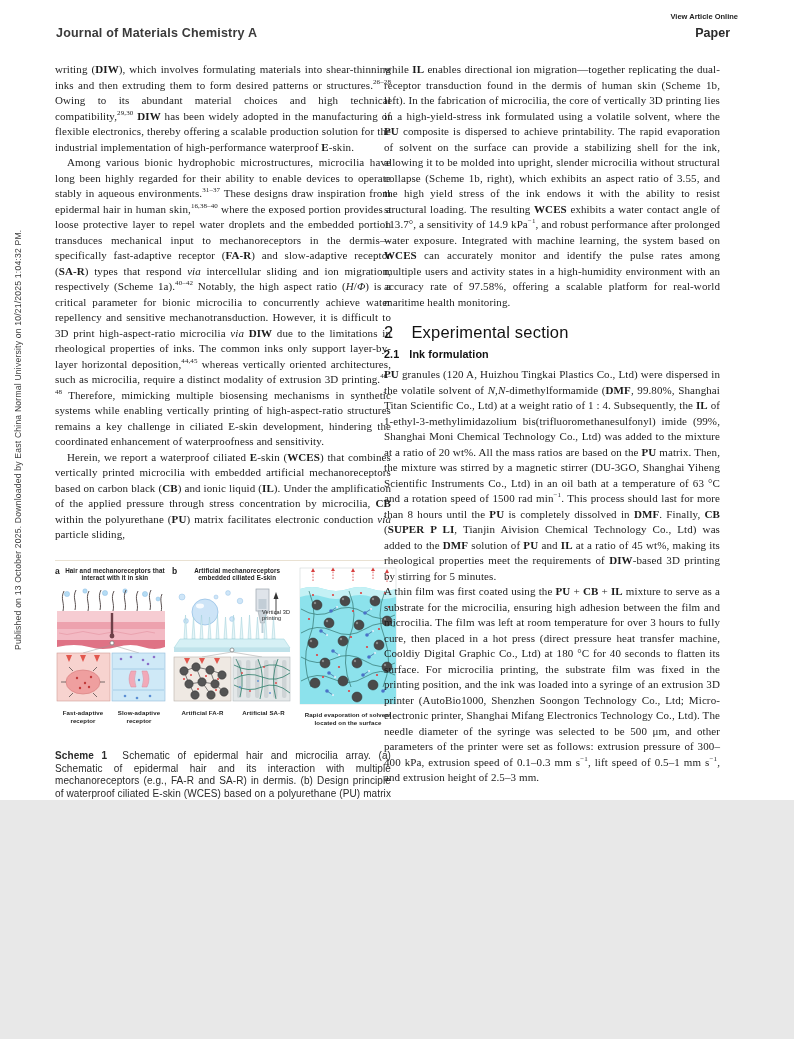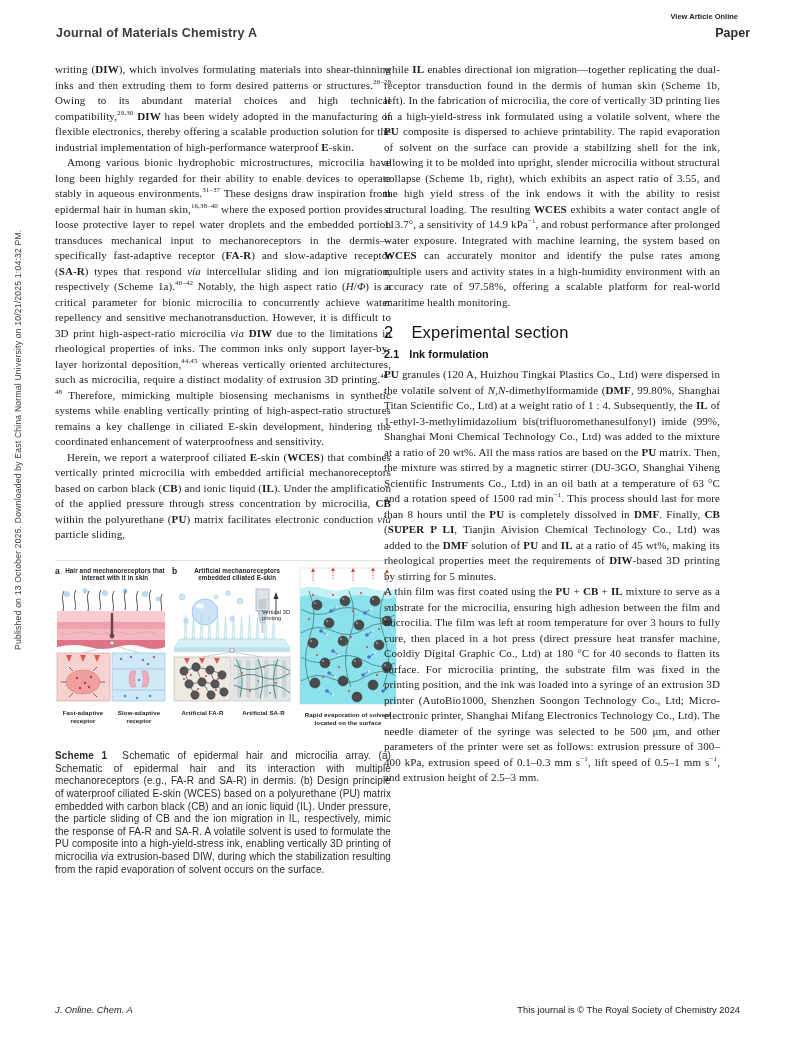--- a/index.html
+++ b/index.html
@@ -1,17 +1,17 @@
 <!DOCTYPE html>
 <html><head>
 <meta charset="utf-8">
 <style>
   html,body { margin:0; padding:0; background:#e8e8e8; }
   .page {
-    position:relative; width:794px; height:1039px; margin:0 auto;
+    position:relative; width:794px; height:800px; margin:0 auto;
     background:#ffffff; overflow:hidden;
     font-family:"Liberation Serif", serif; color:#1c1c1c;
   }
   
   .sidebar-rot {
     position:absolute; left:13px; top:650px;
     transform:rotate(-90deg); transform-origin:0 0;
     font-family:"Liberation Sans", sans-serif; font-size:8.6px; color:#3c3c3c;
     white-space:nowrap; letter-spacing:.2px;
   }
@@ -20,21 +20,21 @@
     position:absolute; right:56px; top:12px;
     font-family:"Liberation Sans", sans-serif; font-size:7.5px; font-weight:bold; color:#222;
   }
   .hdr-journal {
     position:absolute; left:56px; top:26px;
     font-family:"Liberation Sans", sans-serif; font-size:12.5px; font-weight:bold; color:#3a3a3a;
     letter-spacing:.2px;
     text-align:right;
   }
   .hdr-paper {
-    position:absolute; right:44px; top:26px;
+    position:absolute; right:64px; top:26px;
     font-family:"Liberation Sans", sans-serif; font-size:12.5px; font-weight:bold; color:#2a2a2a;
   }
   
   .col { position:absolute; top:62px; width:336px; font-size:11px; line-height:15.5px;
          text-align:justify; letter-spacing:.1px; }
   .col-left  { left:55px; }
   .col-right { left:384px; }
   .col p { margin:0; }
   .col p.indent { text-indent:12px; }
   sup { font-size:7px; line-height:0; }

